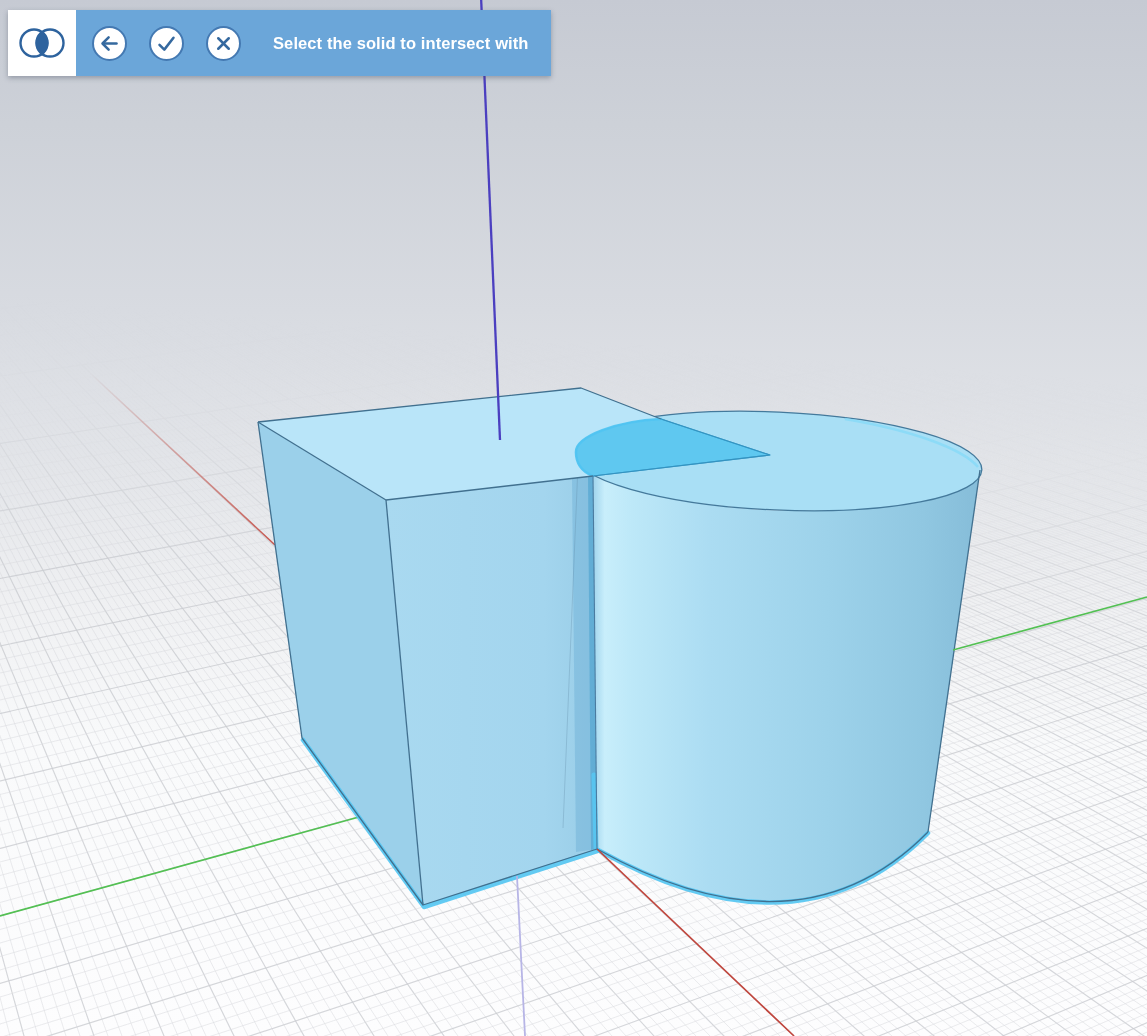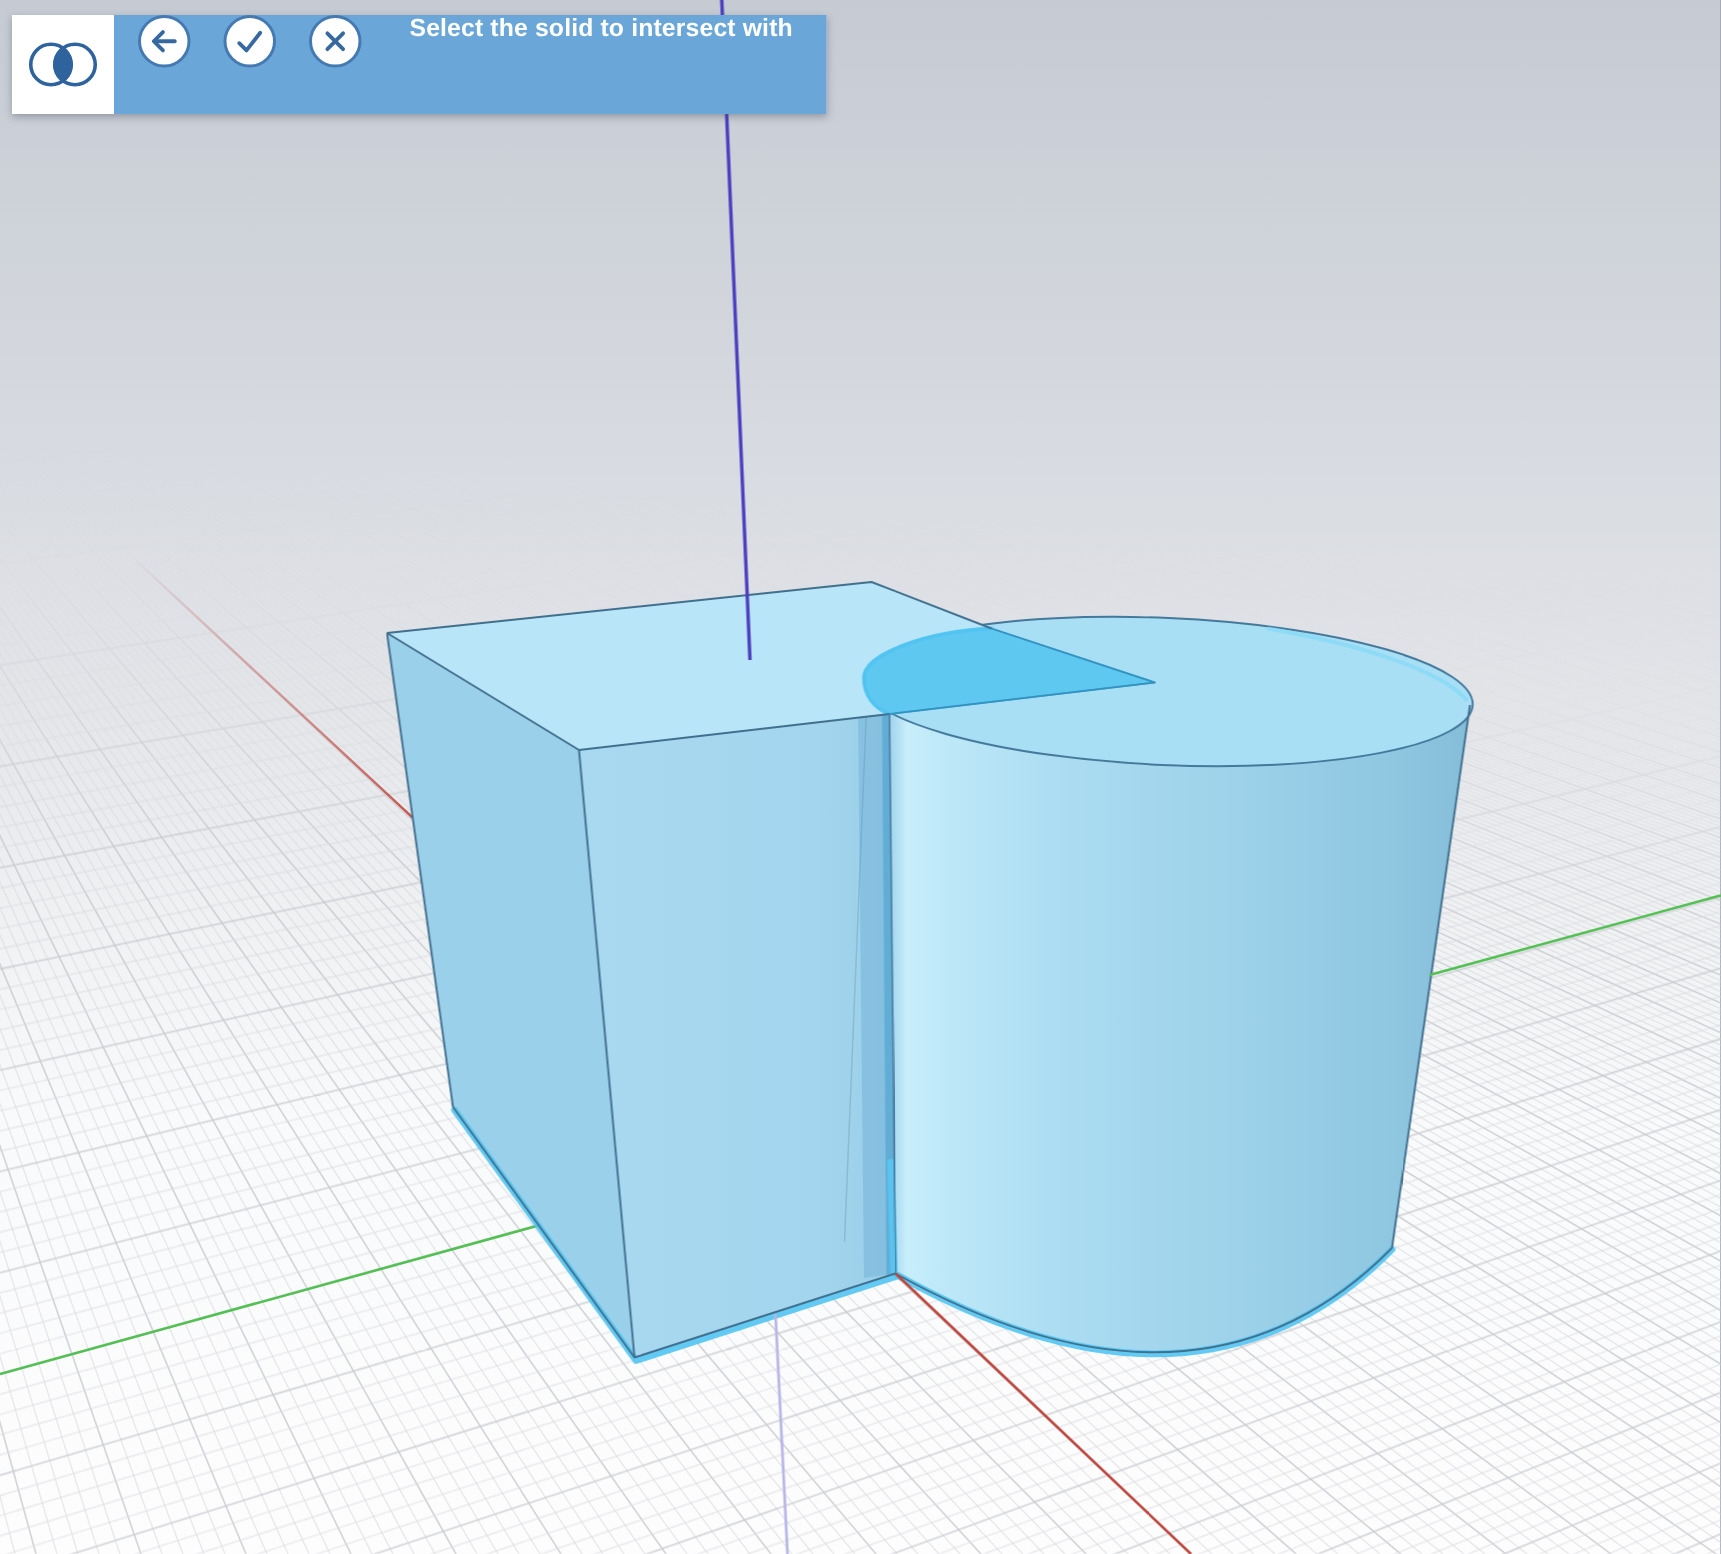--- a/index.html
+++ b/index.html
@@ -10,21 +10,21 @@
   svg.scene{position:absolute;left:0;top:0;}
   
   .toolbar{
     position:absolute;left:8px;top:10px;height:66px;display:flex;align-items:stretch;
     box-shadow:0 2px 5px rgba(55,65,85,.38);
   }
   .tool-cell{
     width:68px;background:#ffffff;display:flex;align-items:center;justify-content:center;flex:none;
   }
   .toolbar-main{
-    width:475px;box-sizing:border-box;background:#6ba6d9;display:flex;align-items:flex-start;
+    width:475px;box-sizing:border-box;background:#6ba6d9;display:flex;align-items:center;
     padding:0 12px 0 16px;flex:none;
   }
   .tb-btn{
     width:35px;height:35px;border-radius:50%;background:#ffffff;border:2.4px solid #4479b2;
     box-sizing:border-box;display:flex;align-items:center;justify-content:center;
     margin-right:22px;padding:0;cursor:pointer;flex:none;
   }
   .tb-btn:last-of-type{margin-right:0;}
   .tb-btn svg{display:block;}
   .tb-msg{

